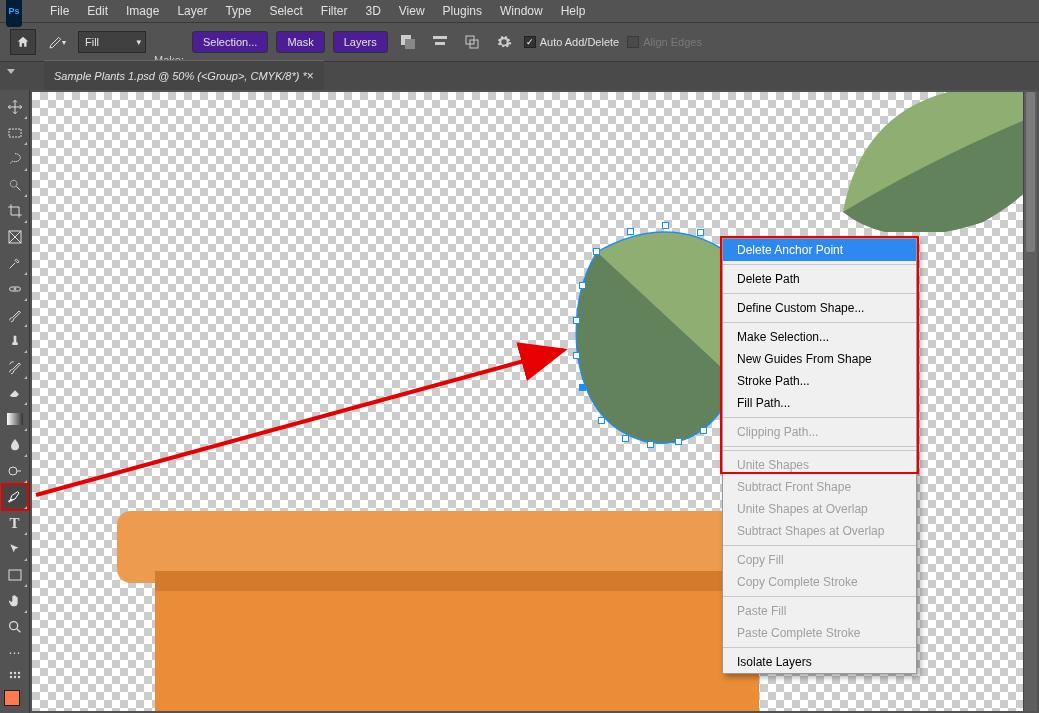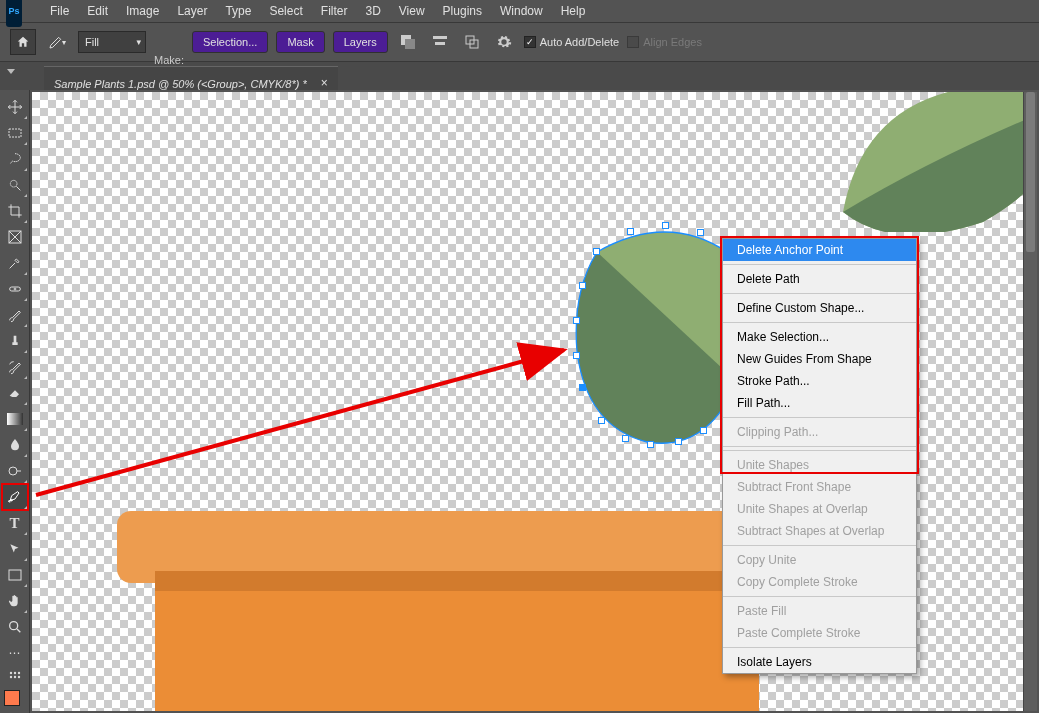--- a/index.html
+++ b/index.html
@@ -18,21 +18,21 @@
 .dropdown-field::after{content:'▾'; position:absolute; right:4px; font-size:9px;}
 .opt-label { font-size:11px; color:#ccc;margin-top:36px; }
 .opt-btn { background:#4c1d95; border:1px solid #303030; height:22px; padding:0 10px; font-size:11px; display:flex; align-items:center;border-radius:3px;}
 .icon-btn { width:24px;height:24px;display:flex;align-items:center;justify-content:center;}
 .checkbox-row{display:flex;align-items:center;gap:4px;font-size:11px;}
 .chk{width:12px;height:12px;background:#333;border:1px solid #222;display:flex;align-items:center;justify-content:center;font-size:9px;color:#fff;}
 
 
 .tabbar { height: 28px; background:#4a4a4a; display:flex; align-items:flex-end; padding-left:44px;}
 .tabbar-pin{position:absolute;left:6px;top:66px;width:10px;height:10px;}
-.tab { background:#454545; height:24px; padding:0 10px; display:flex;align-items:flex-end;gap:14px;font-size:11px;font-style:italic;border-top:1px solid #666;}
+.tab { background:#454545; height:30px; padding:0 10px; display:flex;align-items:center;gap:0;font-size:11px;font-style:italic;border-top:1px solid #666;}
 .tab-close{font-style:normal;font-size:12px;}
 
 
 .workspace { position:absolute; top:90px; left:0; right:0; bottom:0; display:flex; }
 .toolbar { width: 30px; background:#535353; border-right:1px solid #383838; display:flex; flex-direction:column; align-items:center; padding-top:4px; gap:0px;}
 .tool { width:26px;height:26px;display:flex;align-items:center;justify-content:center;color:#ddd;position:relative;}
 .tool.pen{ outline: 2.5px solid #e80000; outline-offset:-1px; background:#454545;}
 .tool-tri{position:absolute;bottom:1px;right:1px;width:0;height:0;border-left:3px solid transparent;border-bottom:3px solid #bbb;}
 .color-swatch{width:22px;height:22px;margin-top:6px;position:relative;}
 .color-fg{position:absolute;width:16px;height:16px;background:#ff7a4d;border:1px solid #222;left:0;top:0;}
@@ -387,21 +387,21 @@
     <div class="item">Fill Path...</div>
     <hr>
     <div class="item dis">Clipping Path...</div>
     <hr>
     <hr>
     <div class="item dis">Unite Shapes</div>
     <div class="item dis">Subtract Front Shape</div>
     <div class="item dis">Unite Shapes at Overlap</div>
     <div class="item dis">Subtract Shapes at Overlap</div>
     <hr>
-    <div class="item dis">Copy Unite</div>
+    <div class="item dis">Copy Fill</div>
     <div class="item dis">Copy Complete Stroke</div>
     <hr>
     <div class="item dis">Paste Fill</div>
     <div class="item dis">Paste Complete Stroke</div>
     <hr>
     <div class="item">Isolate Layers</div>
   </div>
 
 <div class="redbox" style="left:720px;top:236px;width:199px;height:238px;"></div>
 

